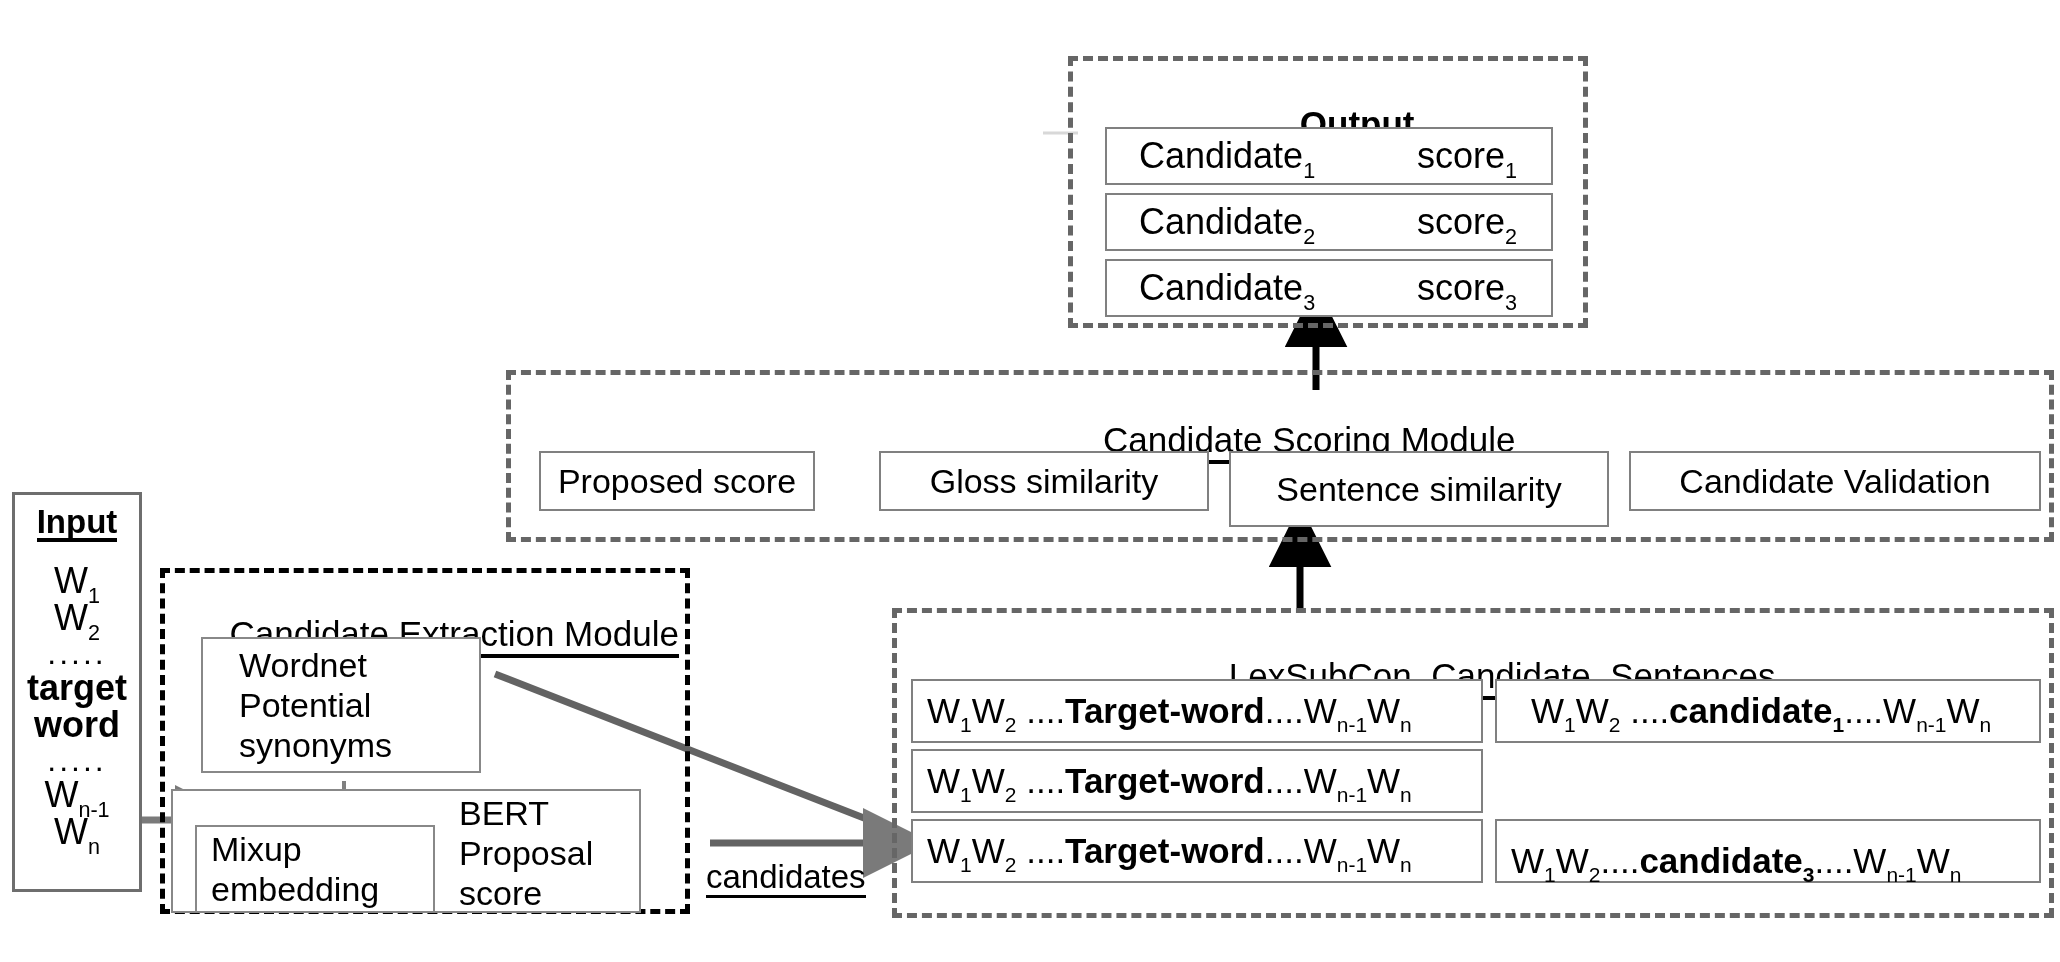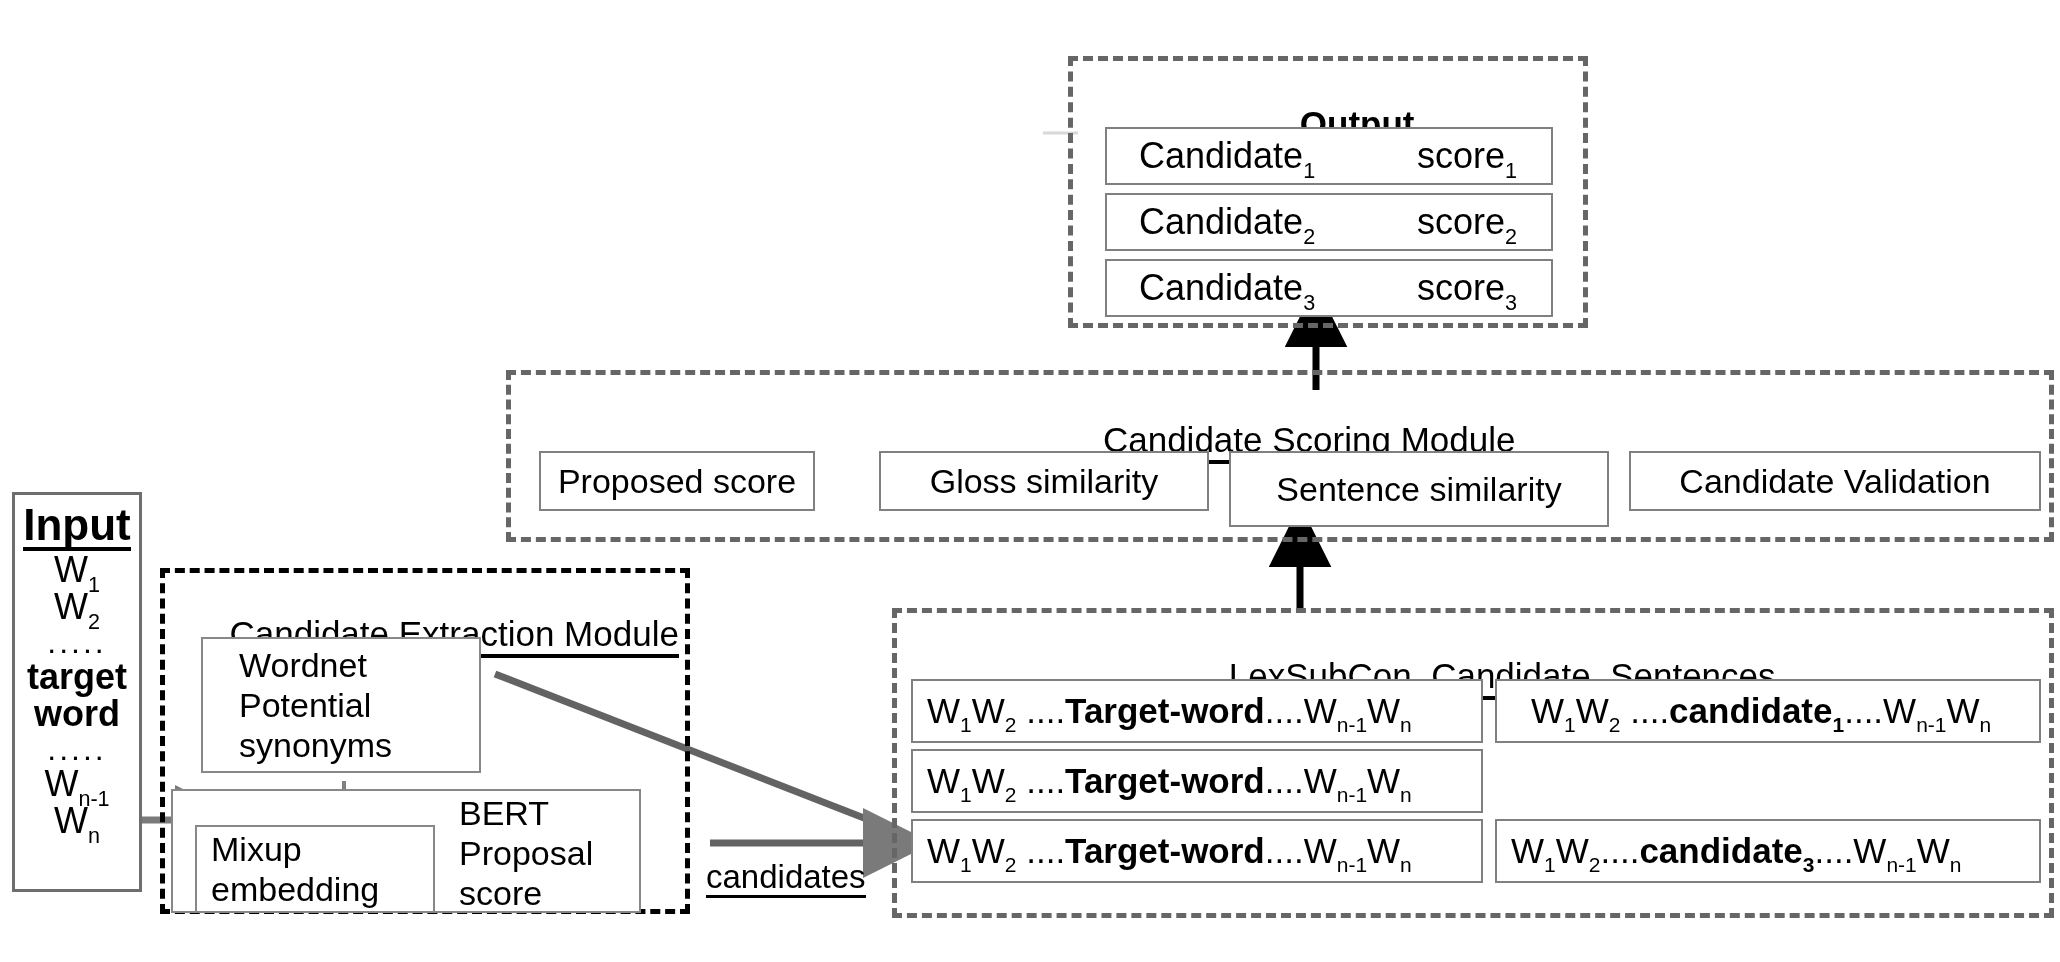--- a/index.html
+++ b/index.html
@@ -84,24 +84,24 @@
   #input-box {
     border: 3px solid #6e6e6e;
     background: #ffffff;
     text-align: center;
     font-size: 36px;
     line-height: 1.0;
     padding-top: 8px;
   }
   #input-box .ttl {
     font-weight: bold;
-    font-size: 44px;
+    font-size: 33px;
     display: inline-block;
     border-bottom: 4px solid #000;
-    margin-bottom: 0;
+    margin-bottom: 20px;
   }
   #input-box .ln { display: block; margin-top: 1px; }
   #input-box .dots { letter-spacing: 3px; font-size: 32px; }
   #input-box .tw { font-weight: bold; }
 
   
   .stack-box {
     position: absolute;
     box-sizing: border-box;
     border: 2px solid #888888;
@@ -279,20 +279,20 @@
       </div>
     </div>
 
     <div class="box" style="left:598px; top:66px; width:546px; height:64px;padding-left:20px;">
       <div class="sent">
         <span>W</span><sub>1</sub><span>W</span><sub>2</sub><span> </span><span class="dots">....</span><span class="b"><span>candidate</span><sub>1</sub></span><span class="dots">....</span><span>W</span><sub>n-1</sub><span>W</span><sub>n</sub>
       </div>
     </div>
 
 
-    <div class="box" style="left:598px; top:206px; width:546px; height:64px;">
+    <div class="box" style="left:598px; top:206px; width:546px; height:64px;align-items:flex-end;">
       <div class="sent">
         <span>W</span><sub>1</sub><span>W</span><sub>2</sub><span></span><span class="dots">....</span><span class="b"><span>candidate</span><sub>3</sub></span><span class="dots">....</span><span>W</span><sub>n-1</sub><span>W</span><sub>n</sub>
       </div>
     </div>
   </div>
 
 </div>
 
 </body></html>

